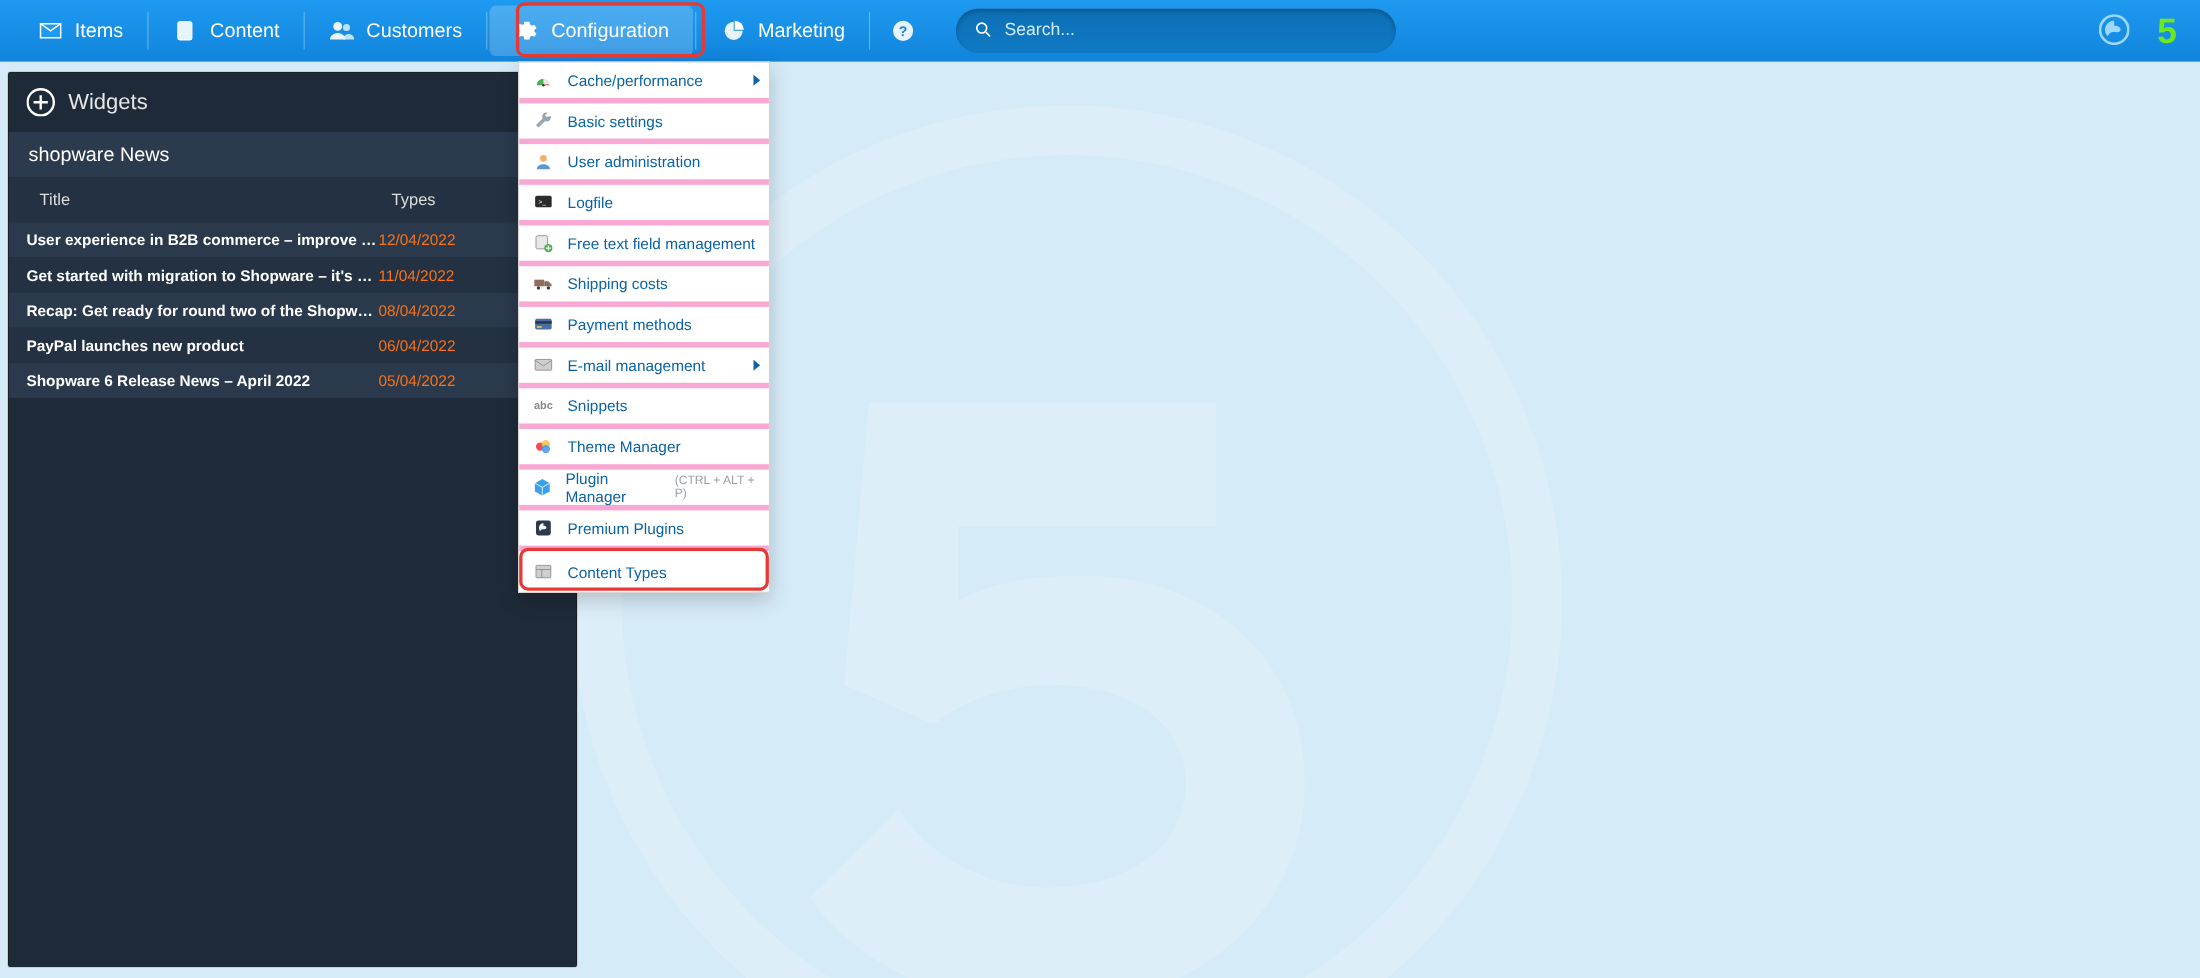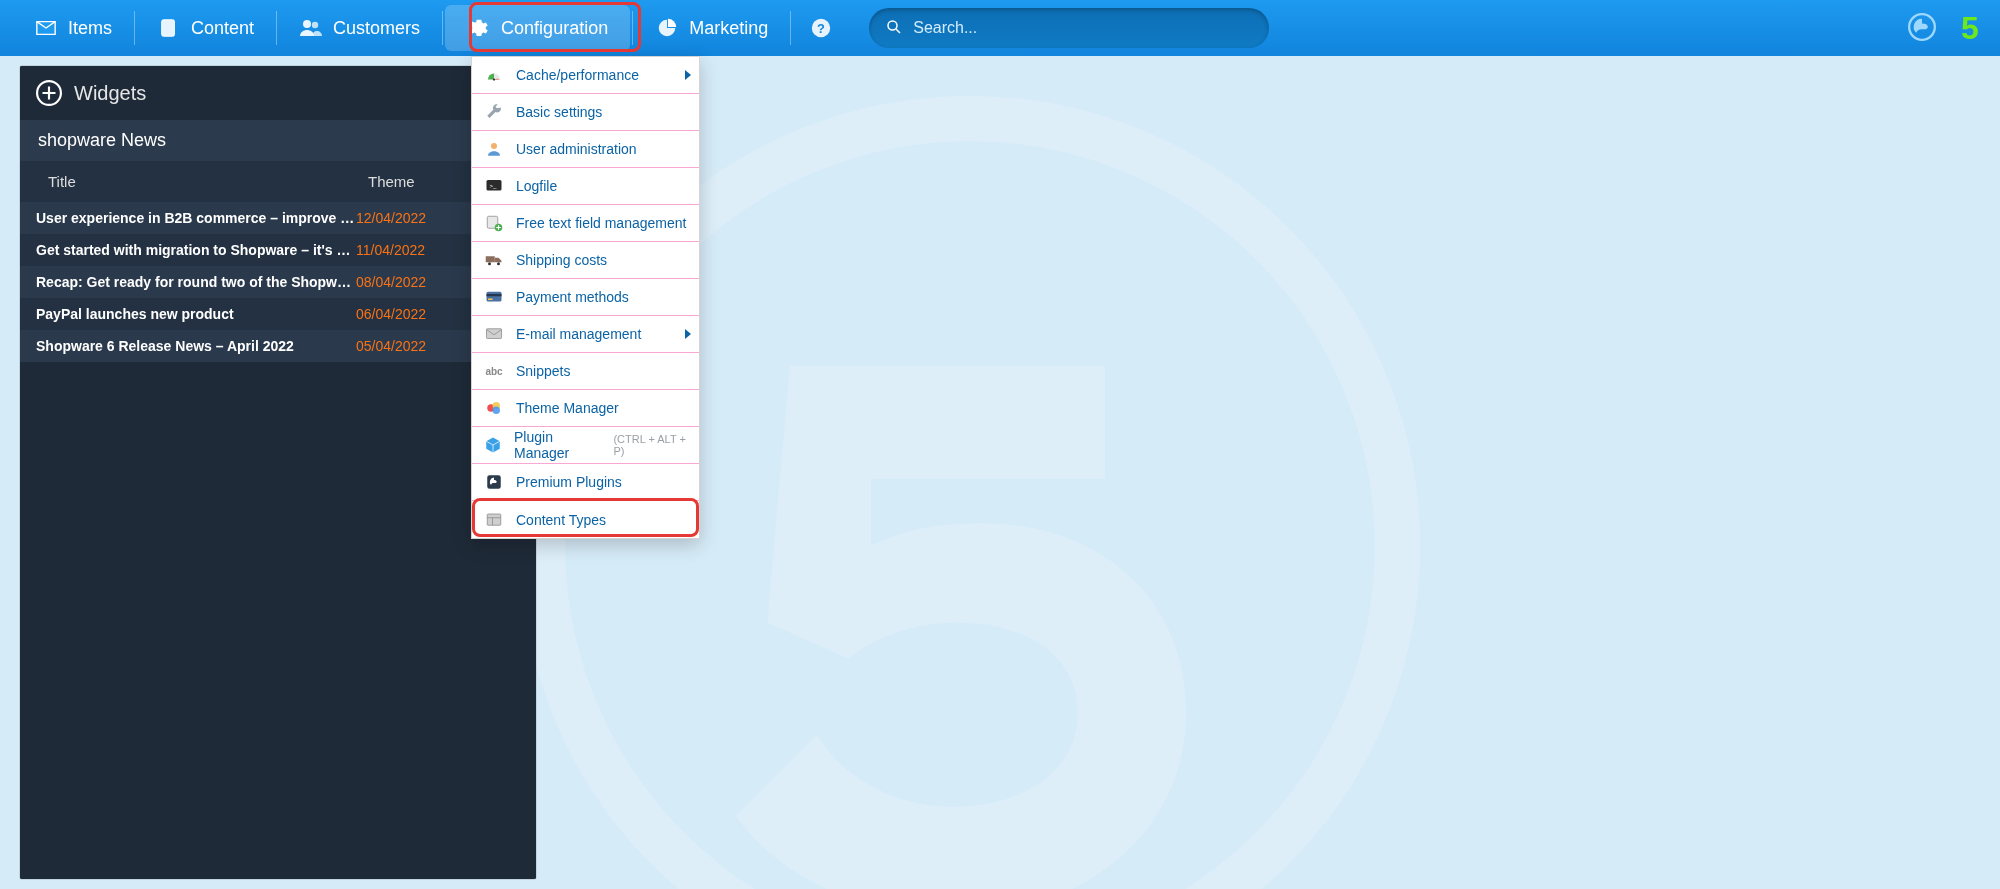--- a/index.html
+++ b/index.html
@@ -104,21 +104,21 @@
   .bg-5 {
     position:absolute;
     left:520px; top:40px;
     width:900px; height:900px;
     opacity:0.35;
   }
 
   
   .widgets-panel {
     position:absolute;
-    top:10px; left:20px;
+    top:10px; left:8px;
     width:516px;
     bottom:10px;
     background:#1f2a38;
     border-radius:2px;
     box-shadow: 0 0 1px #000;
     color:#e6e6e6;
   }
   .widgets-header{
     display:flex;
     align-items:center;
@@ -180,21 +180,21 @@
     box-shadow:0 6px 18px rgba(0,0,0,0.2);
     z-index:20;
     color:#0f4f8b;
   }
   .dd-item {
     display:flex;
     align-items:center;
     gap:12px;
     height:37px;
     padding:0 12px;
-    border-bottom:1px solid #f9a8d4;
+    border-bottom:5px solid #f9a8d4;
     font-size:14px;
     color:#0b63a5;
     cursor:pointer;
     position:relative;
   }
   .dd-item:last-child{ border-bottom:none; }
   .dd-item .dd-icon { width:20px; height:20px; display:flex; align-items:center; justify-content:center; }
   .dd-item .arrow-right {
     position:absolute;
     right:8px;
@@ -326,21 +326,21 @@
       <span class="refresh-icon">
         <svg viewBox="0 0 24 24" width="18" height="18" fill="none" stroke="#cfd6dd" stroke-width="2">
             <path d="M3 12a9 9 0 0115-6.7L21 8M21 12a9 9 0 01-15 6.7L3 16"></path>
             <path d="M21 3v5h-5M3 21v-5h5"></path>
           </svg>
       </span>
     </div>
 
     <div class="news-table-head">
       <div class="col-title">Title</div>
-      <div class="col-date">Theme</div>
+      <div class="col-date">Types</div>
     </div>
 
     <div id="news-body">
         <div class="news-row">
           <div class="col-title">User experience in B2B commerce – improve …</div>
           <div class="col-date">12/04/2022</div>
         </div>
         <div class="news-row">
           <div class="col-title">Get started with migration to Shopware – it's …</div>
           <div class="col-date">11/04/2022</div>

